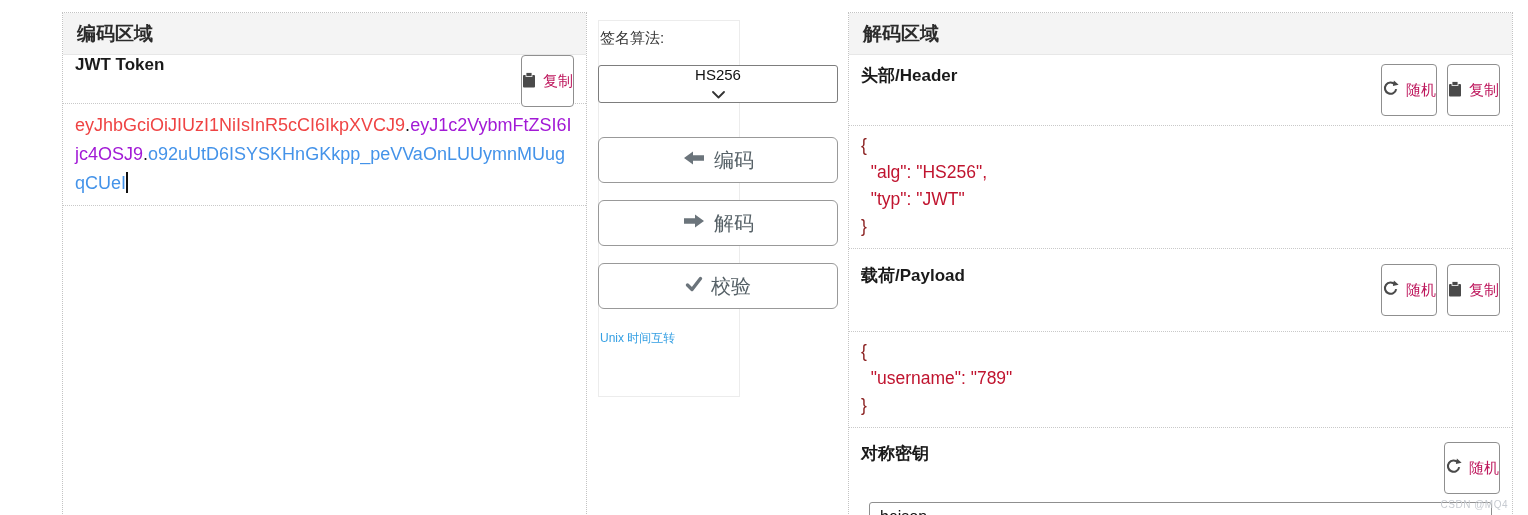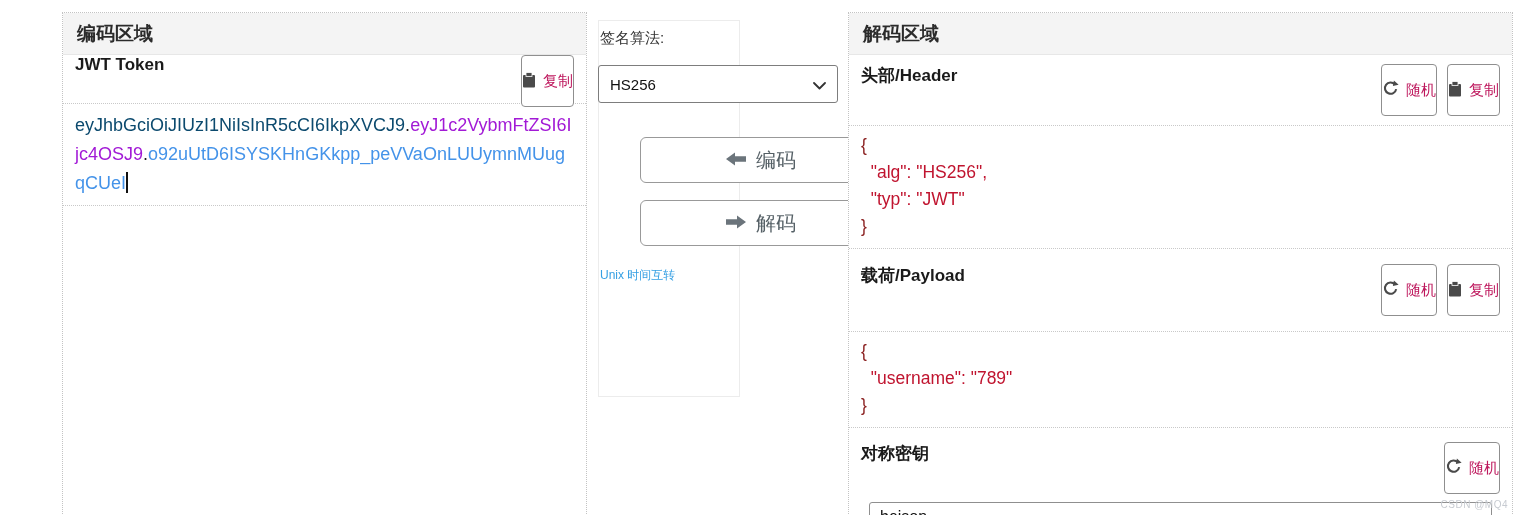--- a/index.html
+++ b/index.html
@@ -23,35 +23,35 @@
   .bold-label { font-size:17px; font-weight:bold; color:#1a1a1a; }
 
   .btn { display:inline-flex; align-items:center; gap:7px; background:#fff;
          border:1px solid #8f8f8f; border-radius:4px; padding:0 0; height:52px;
          font-size:15px; color:#be185d; cursor:pointer; font-family:inherit; }
   .btn svg { flex:0 0 auto; }
   .btn-group { display:flex; gap:10px; }
 
   .token-area { padding:7px 12px; min-height:97px; border-bottom:1px dotted #c9c9c9;
                 font-size:18px; line-height:29px; word-break:break-all; cursor:text; }
-  .tok-header { color:#0c4a6e; }
+  .tok-header { color:#ef4444; }
   .tok-payload { color:#a21ad6; }
   .tok-sig { color:#4493e9; }
   .tok-dot { color:#1a1a1a; }
   .caret { display:inline-block; width:2px; height:21px; background:#111; vertical-align:-4px; }
 
   
   .algo-label { margin:9px 0 0 2px; font-size:15px; color:#333; }
   .select-box { margin-top:17px; width:240px; height:38px; border:1px solid #7d7d7d;
                 border-radius:3px; background:#fff; display:flex; align-items:center;
                 justify-content:space-between; padding:0 11px; font-size:15px; color:#111;
-                cursor:pointer; }
+                cursor:pointer;flex-direction:column; }
   .big-btn { width:240px; height:46px; background:#fff; border:1px solid #999;
              border-radius:6px; display:flex; align-items:center; justify-content:center;
-             gap:8px; font-size:20px; color:#556066; cursor:pointer; font-family:Liberation Sans, sans-serif;margin-left:42px; }
+             gap:8px; font-size:20px; color:#556066; cursor:pointer; font-family:Liberation Mono, monospace; }
   .big-btn.first { margin-top:34px; }
   .big-btn + .big-btn { margin-top:17px; }
   .unix-link { display:inline-block; margin:21px 0 10px 2px; font-size:12px;
                color:#349fe3; text-decoration:none; cursor:pointer; }
 
   
   .section-row { padding:9px 12px; }
   .section-row.tall { padding:15px 12px; }
   .json-block { border-top:1px dotted #c9c9c9; border-bottom:1px dotted #c9c9c9;
                 padding:6px 12px 8px; font-size:17.5px; line-height:27px; cursor:text; }
@@ -114,20 +114,28 @@
         <span>编码</span>
       </button>
       <button class="big-btn">
         <span class="icon-gray">
           <svg width="24" height="16" viewBox="0 0 24 16">
               <path d="M22 8 L13 1.5 V5.3 H2 V10.7 H13 V14.5 Z" fill="#6b747b"></path>
             </svg>
         </span>
         <span>解码</span>
       </button>
+      <button class="big-btn">
+        <span class="icon-gray">
+          <svg width="18" height="16" viewBox="0 0 18 16">
+              <path d="M2.5 9 L7 13.5 L15.5 2.5" fill="none" stroke="#6b747b" stroke-width="3.4" stroke-linecap="round" stroke-linejoin="round"></path>
+            </svg>
+        </span>
+        <span>校验</span>
+      </button>
       <a class="unix-link">Unix 时间互转</a>
     </div>
   </section>
 
   <section class="panel panel-right">
     <div class="panel-header">
       <span>解码区域</span>
     </div>
 
     <div class="row section-row">

